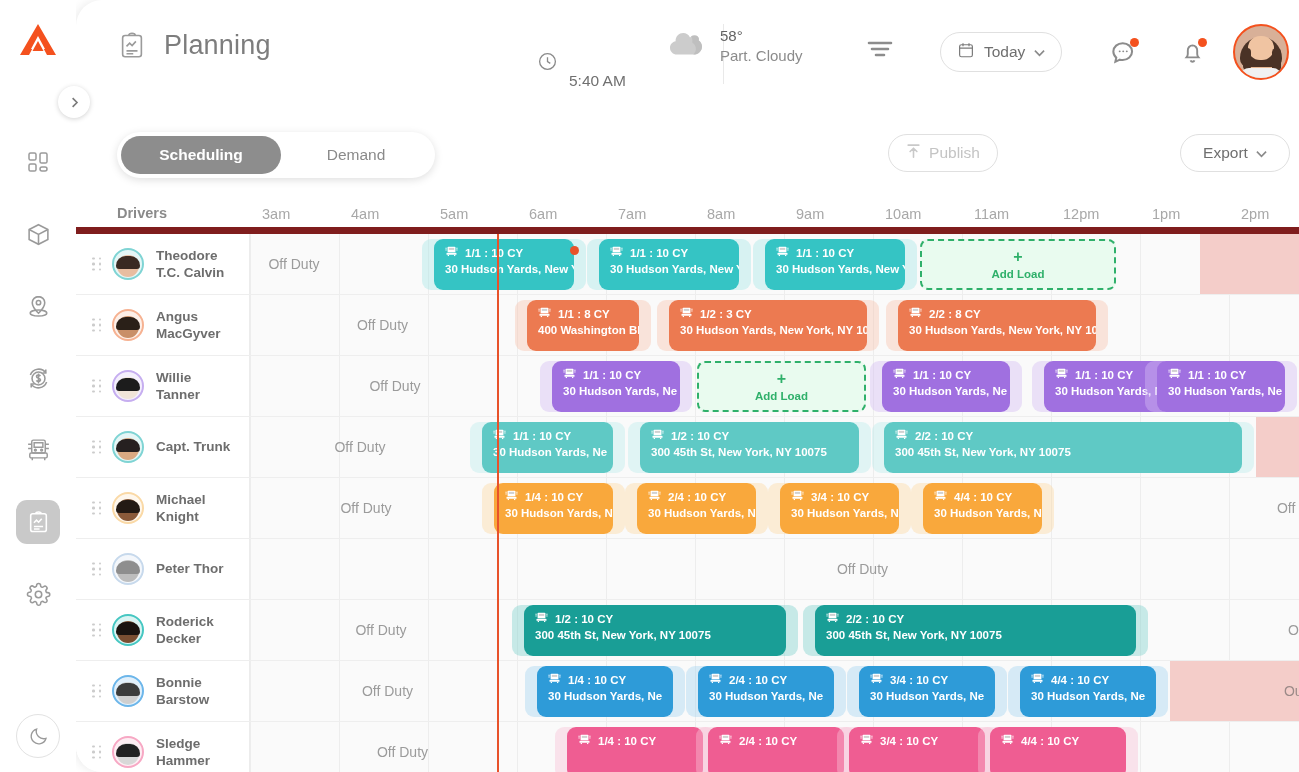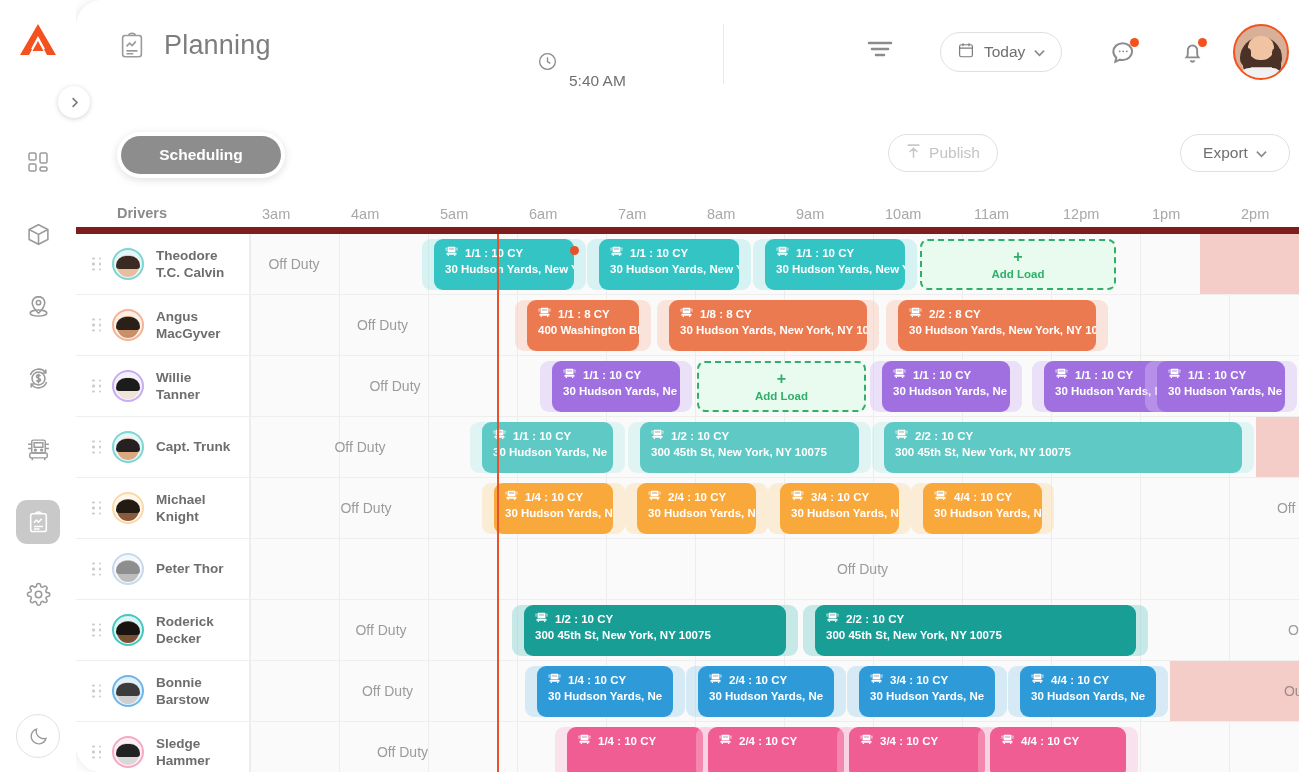--- a/index.html
+++ b/index.html
@@ -329,20 +329,32 @@
           <svg width="21" height="21" viewBox="0 0 24 24" fill="none" stroke="#8a8a8a" stroke-width="1.5">
             <circle cx="12" cy="12" r="9"></circle>
               <path d="M12 7v5.2l3.2 2"></path>
           </svg>
         </span>
         <span class="txt">5:40 AM</span>
       </div>
 
       <div id="hdr-div"></div>
 
+      <div id="weather">
+        <span>
+          <svg width="44" height="34" viewBox="0 0 44 34">
+            <path d="M30 9c-1.5 0-2.9.5-4 1.4C24.8 7.8 22.2 6 19.2 6c-4.2 0-7.6 3.4-7.6 7.6 0 .2 0 .4.1.6C8.4 14.7 6 17.4 6 20.7 6 24.5 9.1 27.6 12.9 27.6h17.3c4.3 0 7.8-3.5 7.8-7.8 0-2.6-1.3-4.9-3.2-6.3.1-.5.2-1 .2-1.5C35 10.3 32.8 9 30 9z" fill="#cccccc"></path>
+            <path d="M30.5 8.2c-1.3 0-2.4.4-3.4 1 .8 1.3 1.3 2.8 1.3 4.4 0 .6-.1 1.2-.2 1.8 2.2 1.3 3.7 3.7 3.7 6.4 0 2.2-1 4.2-2.5 5.6h.8c4.3 0 7.8-3.5 7.8-7.8 0-2.7-1.3-5-3.4-6.4.1-.5.2-1 .2-1.5 0-1.8-1.6-3.5-4.3-3.5z" fill="#bfbfbf"></path>
+          </svg>
+        </span>
+        <span class="wtxt">
+          <div class="wtemp">58°</div>
+          <div class="wdesc">Part. Cloudy</div>
+        </span>
+      </div>
 
       <div id="filter-icon">
         <svg width="28" height="22" viewBox="0 0 28 22" stroke="currentColor" stroke-width="2.6" stroke-linecap="round">
           <path d="M3 5h22M6 11h16M10 17h8"></path>
         </svg>
       </div>
 
       <div id="today-btn">
         <span>
           <svg width="18" height="18" viewBox="0 0 24 24" fill="none" stroke="#7a7a7a" stroke-width="1.6">
@@ -382,20 +394,21 @@
         <div style="position:absolute;left:50%;top:42%;transform:translate(-50%,-50%);width:26px;height:24px;border-radius:13px;background:#f0c4a2;"></div>
         <div style="position:absolute;left:8px;top:22px;width:8px;height:22px;border-radius:6px;background:#4a3226;"></div>
         <div style="position:absolute;right:6px;top:22px;width:9px;height:24px;border-radius:6px;background:#4a3226;"></div>
         <div style="position:absolute;left:50%;bottom:0;transform:translateX(-50%);width:40px;height:10px;border-radius:8px 8px 0 0;background:#f1f1f1;"></div>
       </div>
     </div>
 
     <div id="toolbar">
       <div id="segmented">
         <div class="seg on">Scheduling</div>
+        <div class="seg off">Demand</div>
       </div>
 
       <div id="publish-btn" class="pill-btn">
         <span>
           <svg width="15" height="16" viewBox="0 0 16 18" fill="none" stroke="#c9c9c9" stroke-width="1.8" stroke-linecap="round">
             <path d="M2 2.4h12M8 16V6.2M4.2 9.6 8 5.9l3.8 3.7"></path>
           </svg>
         </span>
         <span>Publish</span>
       </div>
@@ -576,21 +589,21 @@
                         <rect x="3" y="1" width="10" height="7" rx="1"></rect>
                         <rect x="4.6" y="2.4" width="6.8" height="2.6" fill="rgba(0,0,0,.18)"></rect>
                         <rect x="1.6" y="8.6" width="12.8" height="2.6" rx=".8"></rect>
                         <rect x="3.2" y="11.3" width="1.6" height="1.5"></rect>
                         <rect x="11.2" y="11.3" width="1.6" height="1.5"></rect>
                         <rect x="0" y="2.3" width="2.4" height=".9"></rect>
                         <rect x="13.6" y="2.3" width="2.4" height=".9"></rect>
                         <rect x="0" y="4.6" width="2.4" height=".9"></rect>
                         <rect x="13.6" y="4.6" width="2.4" height=".9"></rect>
                       </svg></span>
-                    <span class="lt">1/8 : 8 CY</span>
+                    <span class="lt">1/2 : 3 CY</span>
                   </span><span class="l2">30 Hudson Yards, New York, NY 10075</span></span>
               </div>
               <div class="load" style="left: 636px; width: 222px;">
                 <span class="halo" style="background:#f8c4ae"></span>
                 <span class="inner" style="background:#ec7a51"><span class="l1">
                     <span><svg class="truck" viewBox="0 0 16 14" fill="#ffffff">
                         <rect x="3" y="1" width="10" height="7" rx="1"></rect>
                         <rect x="4.6" y="2.4" width="6.8" height="2.6" fill="rgba(0,0,0,.18)"></rect>
                         <rect x="1.6" y="8.6" width="12.8" height="2.6" rx=".8"></rect>
                         <rect x="3.2" y="11.3" width="1.6" height="1.5"></rect>

